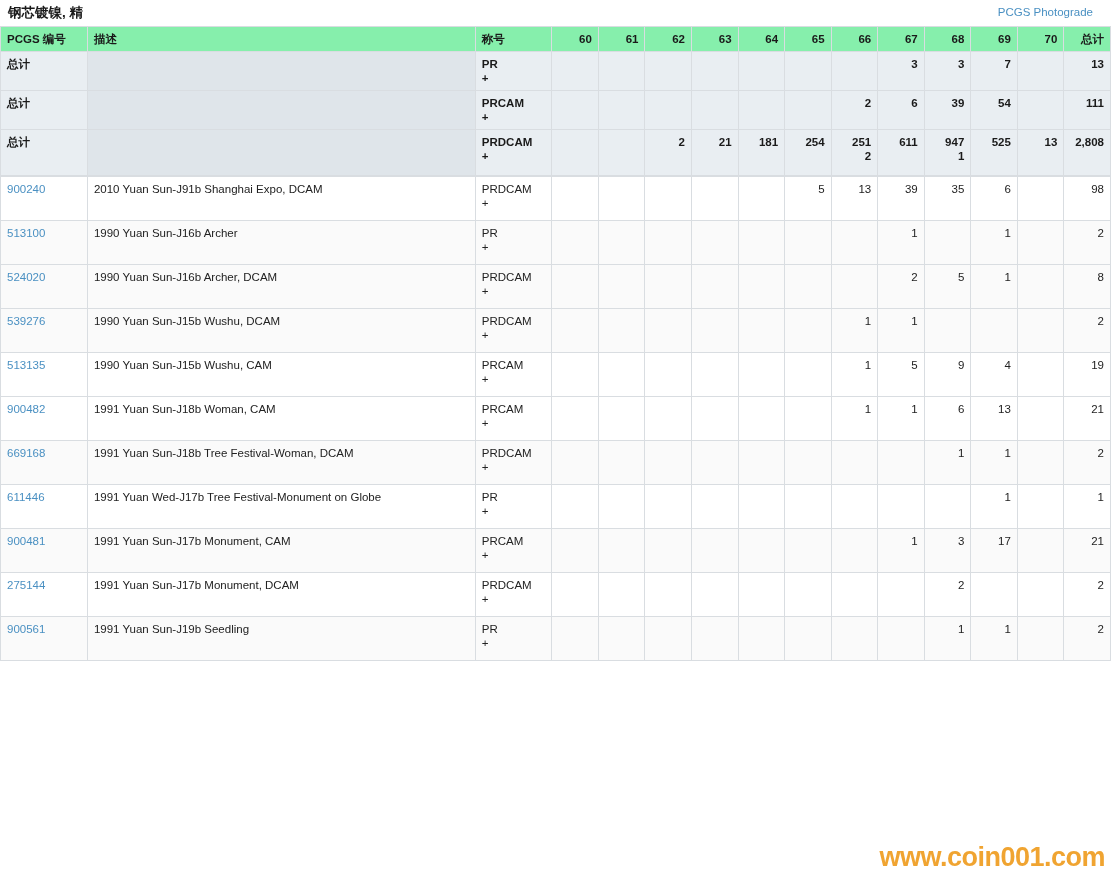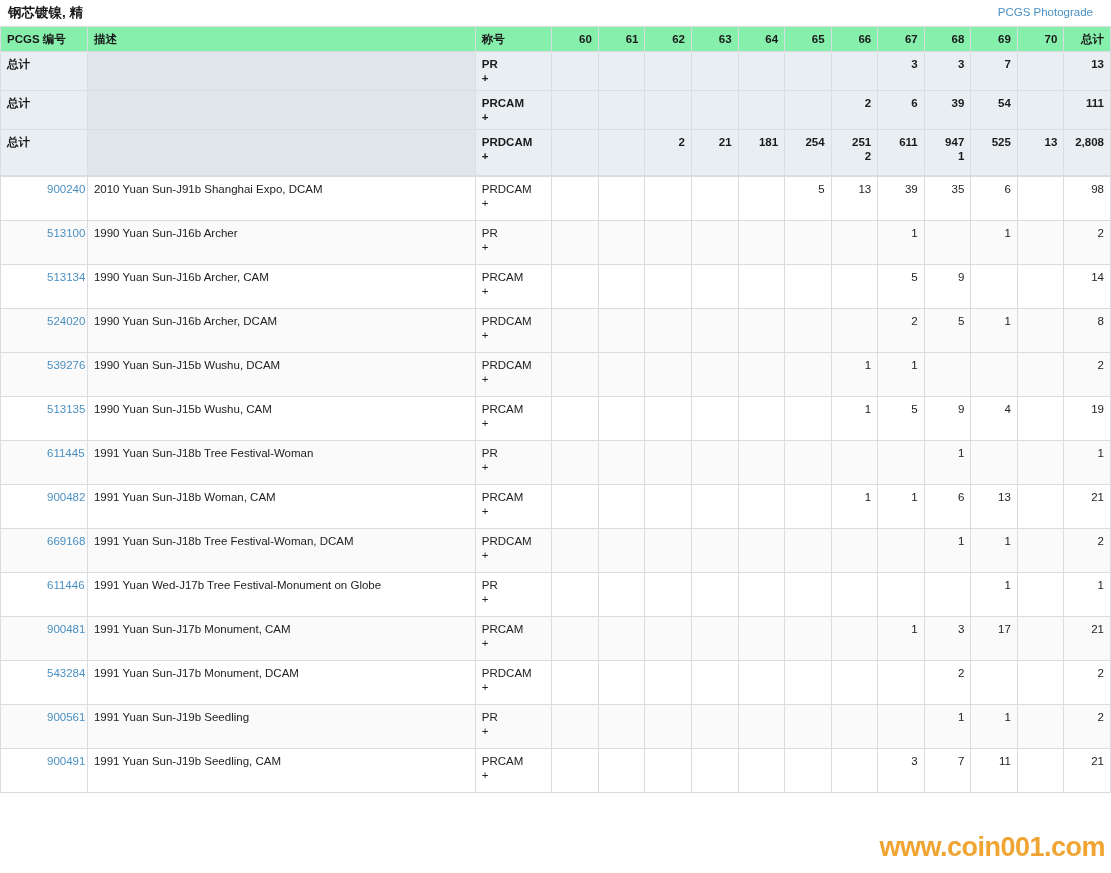--- a/index.html
+++ b/index.html
@@ -78,27 +78,26 @@
   tr.total-row td.lbl-desc { background: #dfe5ea; }
   tr.total-row.tall td { height: 46px; }
 
   
   tr.data-row td { height: 44px; background: #ffffff; }
   tr.data-row.alt td { background: #fafafa; }
   td.cert a {
     color: #4a90c2;
     text-decoration: none;
     font-size: 11.5px;
-    margin-left: 40px;
   }
   td.desig .plus { display: block; }
   .watermark {
     position: absolute;
     right: 6px;
-    bottom: 10px;
+    bottom: 0;
     font-size: 27px;
     font-weight: bold;
     color: #f0a431;
     letter-spacing: -0.5px;
     pointer-events: none;
     font-family: "Liberation Sans", sans-serif;
   }
 </style>
 </head>
 <body>
@@ -267,37 +266,20 @@
           <td class="num"></td>
           <td class="num"></td>
           <td class="num"></td>
           <td class="num"></td>
           <td class="num">1</td>
           <td class="num"></td>
           <td class="num">1</td>
           <td class="num"></td>
           <td class="num">2</td>
         </tr>
-        <tr class="data-row">
-          <td class="lbl cert"><a href="#">513134</a></td>
-          <td class="lbl">1990 Yuan Sun-J16b Archer, CAM</td>
-          <td class="lbl desig"><span>PRCAM</span><span class="plus">+</span></td>
-          <td class="num"></td>
-          <td class="num"></td>
-          <td class="num"></td>
-          <td class="num"></td>
-          <td class="num"></td>
-          <td class="num"></td>
-          <td class="num"></td>
-          <td class="num">5</td>
-          <td class="num">9</td>
-          <td class="num"></td>
-          <td class="num"></td>
-          <td class="num">14</td>
-        </tr>
         <tr class="data-row alt">
           <td class="lbl cert"><a href="#">524020</a></td>
           <td class="lbl">1990 Yuan Sun-J16b Archer, DCAM</td>
           <td class="lbl desig"><span>PRDCAM</span><span class="plus">+</span></td>
           <td class="num"></td>
           <td class="num"></td>
           <td class="num"></td>
           <td class="num"></td>
           <td class="num"></td>
           <td class="num"></td>
@@ -335,37 +317,20 @@
           <td class="num"></td>
           <td class="num"></td>
           <td class="num"></td>
           <td class="num">1</td>
           <td class="num">5</td>
           <td class="num">9</td>
           <td class="num">4</td>
           <td class="num"></td>
           <td class="num">19</td>
         </tr>
-        <tr class="data-row alt">
-          <td class="lbl cert"><a href="#">611445</a></td>
-          <td class="lbl">1991 Yuan Sun-J18b Tree Festival-Woman</td>
-          <td class="lbl desig"><span>PR</span><span class="plus">+</span></td>
-          <td class="num"></td>
-          <td class="num"></td>
-          <td class="num"></td>
-          <td class="num"></td>
-          <td class="num"></td>
-          <td class="num"></td>
-          <td class="num"></td>
-          <td class="num"></td>
-          <td class="num">1</td>
-          <td class="num"></td>
-          <td class="num"></td>
-          <td class="num">1</td>
-        </tr>
         <tr class="data-row">
           <td class="lbl cert"><a href="#">900482</a></td>
           <td class="lbl">1991 Yuan Sun-J18b Woman, CAM</td>
           <td class="lbl desig"><span>PRCAM</span><span class="plus">+</span></td>
           <td class="num"></td>
           <td class="num"></td>
           <td class="num"></td>
           <td class="num"></td>
           <td class="num"></td>
           <td class="num"></td>
@@ -421,21 +386,21 @@
           <td class="num"></td>
           <td class="num"></td>
           <td class="num"></td>
           <td class="num">1</td>
           <td class="num">3</td>
           <td class="num">17</td>
           <td class="num"></td>
           <td class="num">21</td>
         </tr>
         <tr class="data-row">
-          <td class="lbl cert"><a href="#">543284</a></td>
+          <td class="lbl cert"><a href="#">275144</a></td>
           <td class="lbl">1991 Yuan Sun-J17b Monument, DCAM</td>
           <td class="lbl desig"><span>PRDCAM</span><span class="plus">+</span></td>
           <td class="num"></td>
           <td class="num"></td>
           <td class="num"></td>
           <td class="num"></td>
           <td class="num"></td>
           <td class="num"></td>
           <td class="num"></td>
           <td class="num"></td>
@@ -454,34 +419,17 @@
           <td class="num"></td>
           <td class="num"></td>
           <td class="num"></td>
           <td class="num"></td>
           <td class="num"></td>
           <td class="num">1</td>
           <td class="num">1</td>
           <td class="num"></td>
           <td class="num">2</td>
         </tr>
-        <tr class="data-row">
-          <td class="lbl cert"><a href="#">900491</a></td>
-          <td class="lbl">1991 Yuan Sun-J19b Seedling, CAM</td>
-          <td class="lbl desig"><span>PRCAM</span><span class="plus">+</span></td>
-          <td class="num"></td>
-          <td class="num"></td>
-          <td class="num"></td>
-          <td class="num"></td>
-          <td class="num"></td>
-          <td class="num"></td>
-          <td class="num"></td>
-          <td class="num">3</td>
-          <td class="num">7</td>
-          <td class="num">11</td>
-          <td class="num"></td>
-          <td class="num">21</td>
-        </tr>
       </tbody>
   </table>
 
   <div class="watermark">www.coin001.com</div>
 </div>
 
 </body></html>

